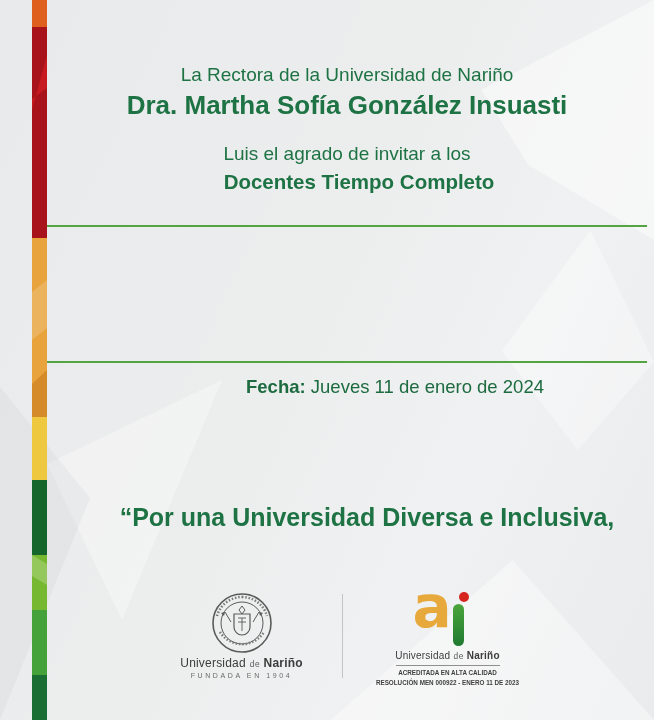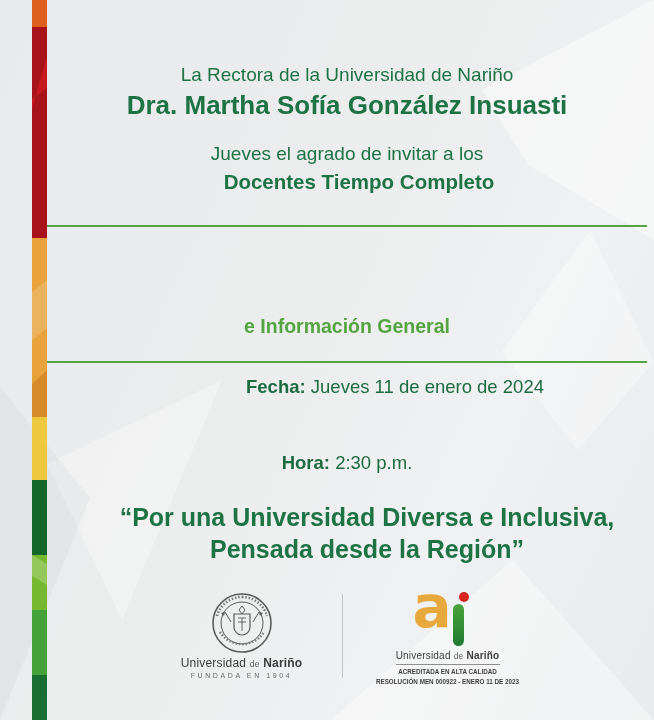--- a/index.html
+++ b/index.html
@@ -73,21 +73,21 @@
 
   .quote { top: 501px; font-size: 25px; line-height: 1.28; color: #1e7345; font-weight: 700; margin-left: 20px; }
 
   
   .footer { position: absolute; left: 47px; top: 592px; width: 600px;
             display: flex; justify-content: center; align-items: flex-start; gap: 20px; }
   .logo-block { text-align: center; }
   .seal-block { width: 160px; }
   .seal-svg { display: block; margin: 0 auto 2px auto; }
   .logo-name { font-size: 12px; color: #3c3c3c; letter-spacing: 0.2px; }
-  .logo-name .de { font-size: 8.5px; color: #5a5a5a; }
+  .logo-name .de { font-size: 8.5px; color: #5a5a5a; font-family: Liberation Mono, monospace; }
   .logo-name .strong { font-weight: 700; }
   .seal-tagline { margin-top: 2px; font-size: 7px; letter-spacing: 2.6px; color: #6a6a6a; }
 
   .footer-divider { width: 1px; height: 84px; background: #c4c4c6; margin-top: 2px; }
 
   .ai-block { width: 170px; }
   .ai-logo { position: relative; height: 56px; width: 70px; margin: 0 auto; }
   .ai-a { position: absolute; left: 0; top: -14px; font-size: 58px; font-weight: 700;
           color: #e8a93c; font-family: "DejaVu Sans", sans-serif; line-height: 1; }
   .ai-i-stem { position: absolute; left: 40px; top: 12px; width: 11px; height: 42px;
@@ -120,39 +120,34 @@
     <div class="seg seg-8"></div>
     <div class="glint glint-1"></div>
     <div class="glint glint-2"></div>
     <div class="glint glint-3"></div>
     <div class="glint glint-4"></div>
   </div>
 
   <div class="content">
     <div class="intro">La Rectora de la Universidad de Nariño</div>
     <div class="rector">Dra. Martha Sofía González Insuasti</div>
-    <div class="invite">Jueves el agrado de invitar a los</div>
+    <div class="invite">Luis el agrado de invitar a los</div>
     <div class="audience">Docentes Tiempo Completo</div>
 
     <div class="rule rule-1"></div>
 
-    <div class="event-subtitle">e Información General</div>
 
     <div class="rule rule-2"></div>
 
     <div class="detail detail-date">
       <b>Fecha:</b><span> Jueves 11 de enero de 2024</span>
     </div>
-    <div class="detail detail-time">
-      <b>Hora:</b><span> 2:30 p.m.</span>
-    </div>
 
     <div class="quote">
       <span>“Por una Universidad Diversa e Inclusiva,</span><br>
-      <span>Pensada desde la Región”</span>
     </div>
   </div>
 
   <div class="footer">
 
     <div class="logo-block seal-block">
       <svg class="seal-svg" width="62" height="62" viewBox="0 0 62 62">
         <circle cx="31" cy="31" r="29" fill="none" stroke="#5a5a5a" stroke-width="1.6"></circle>
         <circle cx="31" cy="31" r="21" fill="none" stroke="#5a5a5a" stroke-width="1"></circle>
         <path d="M31 5 a26 26 0 0 1 25 19" fill="none" stroke="#7a7a7a" stroke-width="2.5" stroke-dasharray="1.5 1.8"></path>

